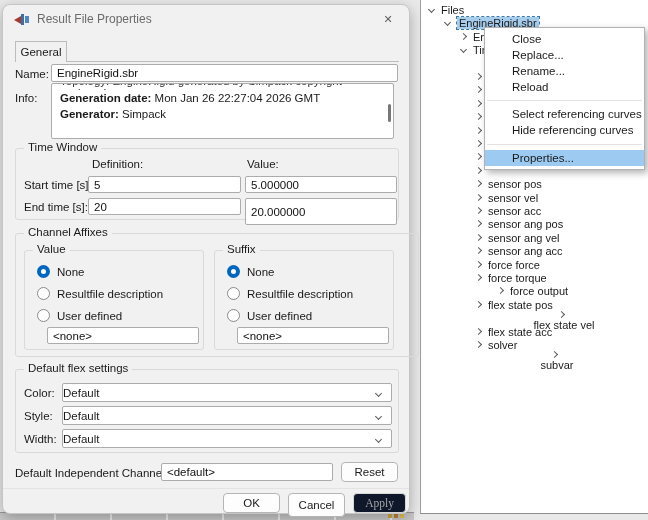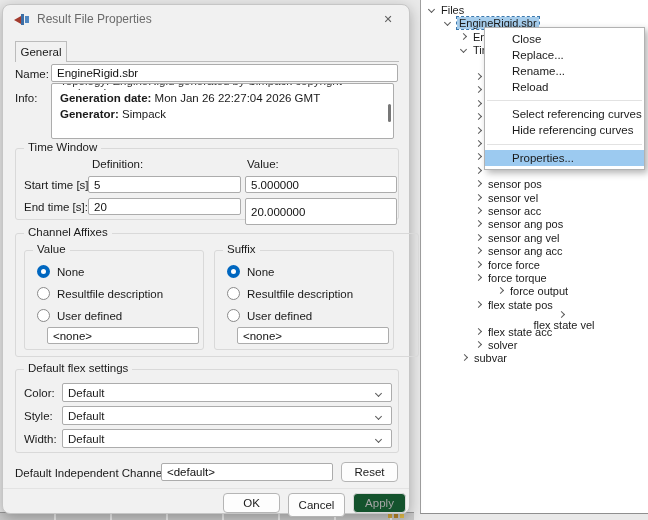--- a/index.html
+++ b/index.html
@@ -124,31 +124,31 @@
 
   
   .radio { position:absolute; display:flex; align-items:center; gap:7px; }
   .rb { width:13px; height:13px; border-radius:50%; background:#fff; flex:0 0 13px; }
   .rb.on  { border:4px solid #0067c0; }
   .rb.off { border:1px solid #8a8a8a; }
 
   
   .select {
     position:absolute; background:#fff; border:1px solid #acacac; border-radius:2px;
-    display:flex; align-items:center; padding:0 5px; font-size:11.5px;
+    display:flex; align-items:center; padding:0 0; font-size:11.5px;
   }
   .select .chev { position:absolute; right:8px; top:6px; }
 
   
   .btn {
     position:absolute; background:#fdfdfd; border:1px solid #b5b5b5; border-radius:4px;
     display:flex; align-items:center; justify-content:center;
     font-size:11.5px; color:#1a1a1a; cursor:default;
   }
-  .btn.disabled { color:#a6a6a6; background:#14532d; border-color:#d8d8d8; }
+  .btn.disabled { color:#a6a6a6; background:#0f172a; border-color:#d8d8d8;font-family:Liberation Serif, serif; }
   .footsep { position:absolute; left:0; top:483px; width:100%; height:1px; background:#e3e3e3; }
 </style>
 </head>
 <body>
 
 <div class="bg-strip"></div>
 <div class="bg-dots">
     <i></i>
     <i></i>
     <i></i>
@@ -253,21 +253,21 @@
         <span class="tlabel">flex state vel</span>
       </div>
       <div class="trow" style="top: 324.6px; padding-left: 54px;">
         <span class="chev right"></span>
         <span class="tlabel">flex state acc</span>
       </div>
       <div class="trow" style="top: 338px; padding-left: 54px;">
         <span class="chev right"></span>
         <span class="tlabel">solver</span>
       </div>
-      <div class="trow" style="top: 351.4px; padding-left: 40px;">
+      <div class="trow" style="top: 351.4px; padding-left: 40px; flex-direction: column;">
         <span class="chev right"></span>
         <span class="tlabel">subvar</span>
       </div>
     </div>
 </div>
 
 <div class="cmenu">
     <div class="mitem">Close</div>
     <div class="mitem">Replace...</div>
     <div class="mitem">Rename...</div>

